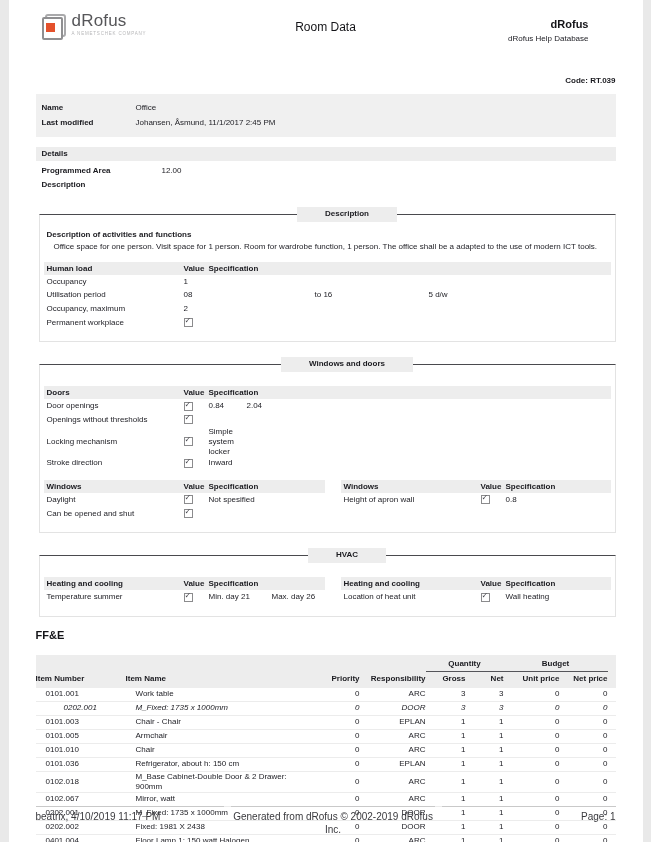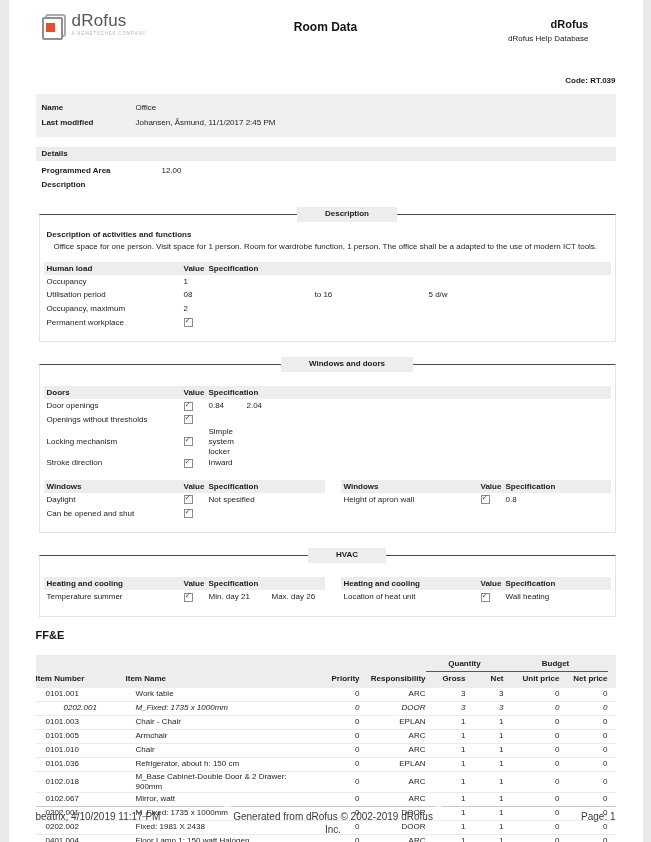--- a/index.html
+++ b/index.html
@@ -14,21 +14,21 @@
   
   .rep-header{position:relative;height:50px;padding-top:12px;}
   .logo{position:absolute;left:6px;top:12px;display:flex;align-items:flex-start;}
   .logo-icon{width:24px;height:24px;position:relative;margin-right:6px;margin-top:2px;}
   .logo-icon .back{position:absolute;left:3px;top:0;width:17px;height:19px;border:2px solid #a9a9ab;border-radius:3px;background:#fff;}
   .logo-icon .page-flap{position:absolute;left:0;top:3px;width:17px;height:19px;border:2px solid #8f8f91;border-radius:2px;background:#fff;}
   .logo-icon .orange{position:absolute;left:4px;top:9px;width:9px;height:9px;background:#e4512c;}
   .logo-text{display:flex;flex-direction:column;}
   .logo-brand{font-size:17px;color:#565659;letter-spacing:0.2px;line-height:1;}
   .logo-tagline{font-size:4.5px;color:#b7b7b9;letter-spacing:0.8px;margin-top:2px;text-transform:uppercase;}
-  .rep-title{position:absolute;left:0;right:0;top:20px;text-align:center;font-size:12px;font-weight:bold;color:#141418;}
+  .rep-title{position:absolute;left:0;right:0;top:20px;text-align:center;font-size:12px;font-weight:normal;color:#141418;}
   .rep-right{position:absolute;right:27px;top:18px;text-align:right;}
   .rep-right .rt1{font-size:11px;font-weight:bold;color:#141418;}
   .rep-right .rt2{font-size:8px;margin-top:2px;text-align:center;}
   .code-line{text-align:right;font-weight:bold;margin-top:14px;font-size:8px;color:#1b1b20;}
 
   
   .info-block{margin-top:8px;background:#f0f0f0;padding:6px 0 7px 0;}
   .kv-row{display:grid;padding-left:6px;min-height:15px;align-items:center;}
   .info-block .kv-row{grid-template-columns:94px 1fr;}
   .details-rows .kv-row{grid-template-columns:120px 1fr;min-height:14px;}

